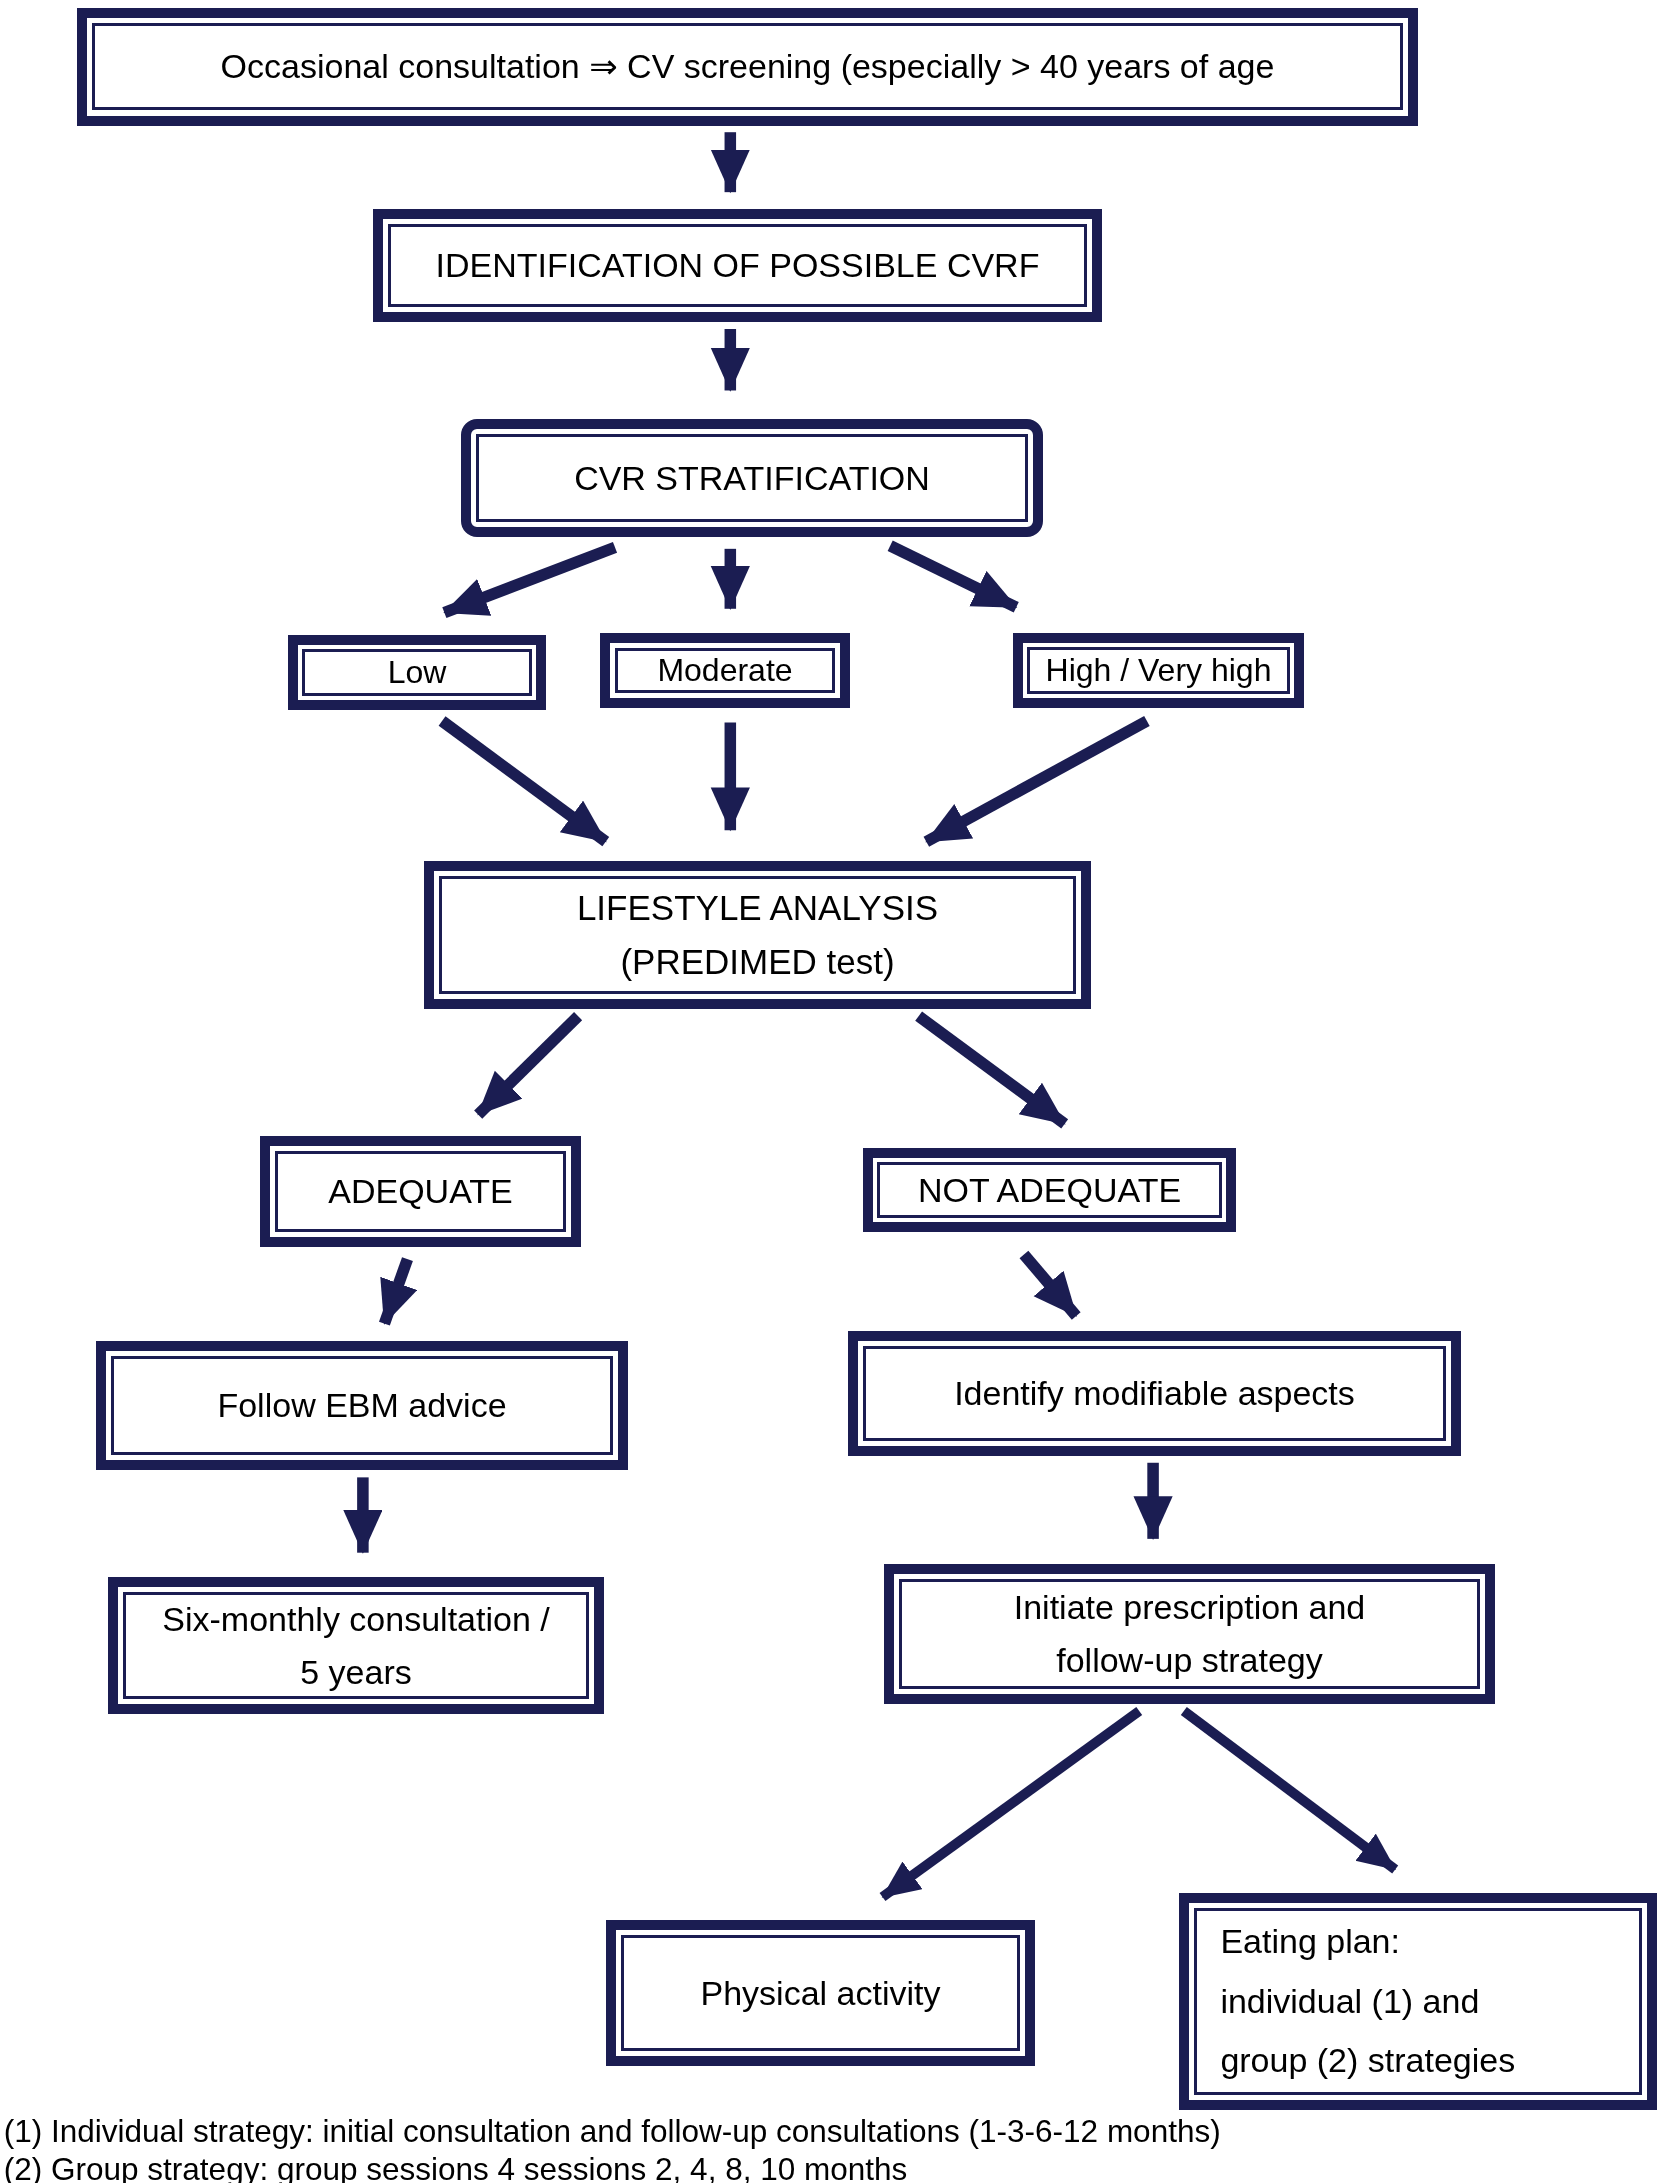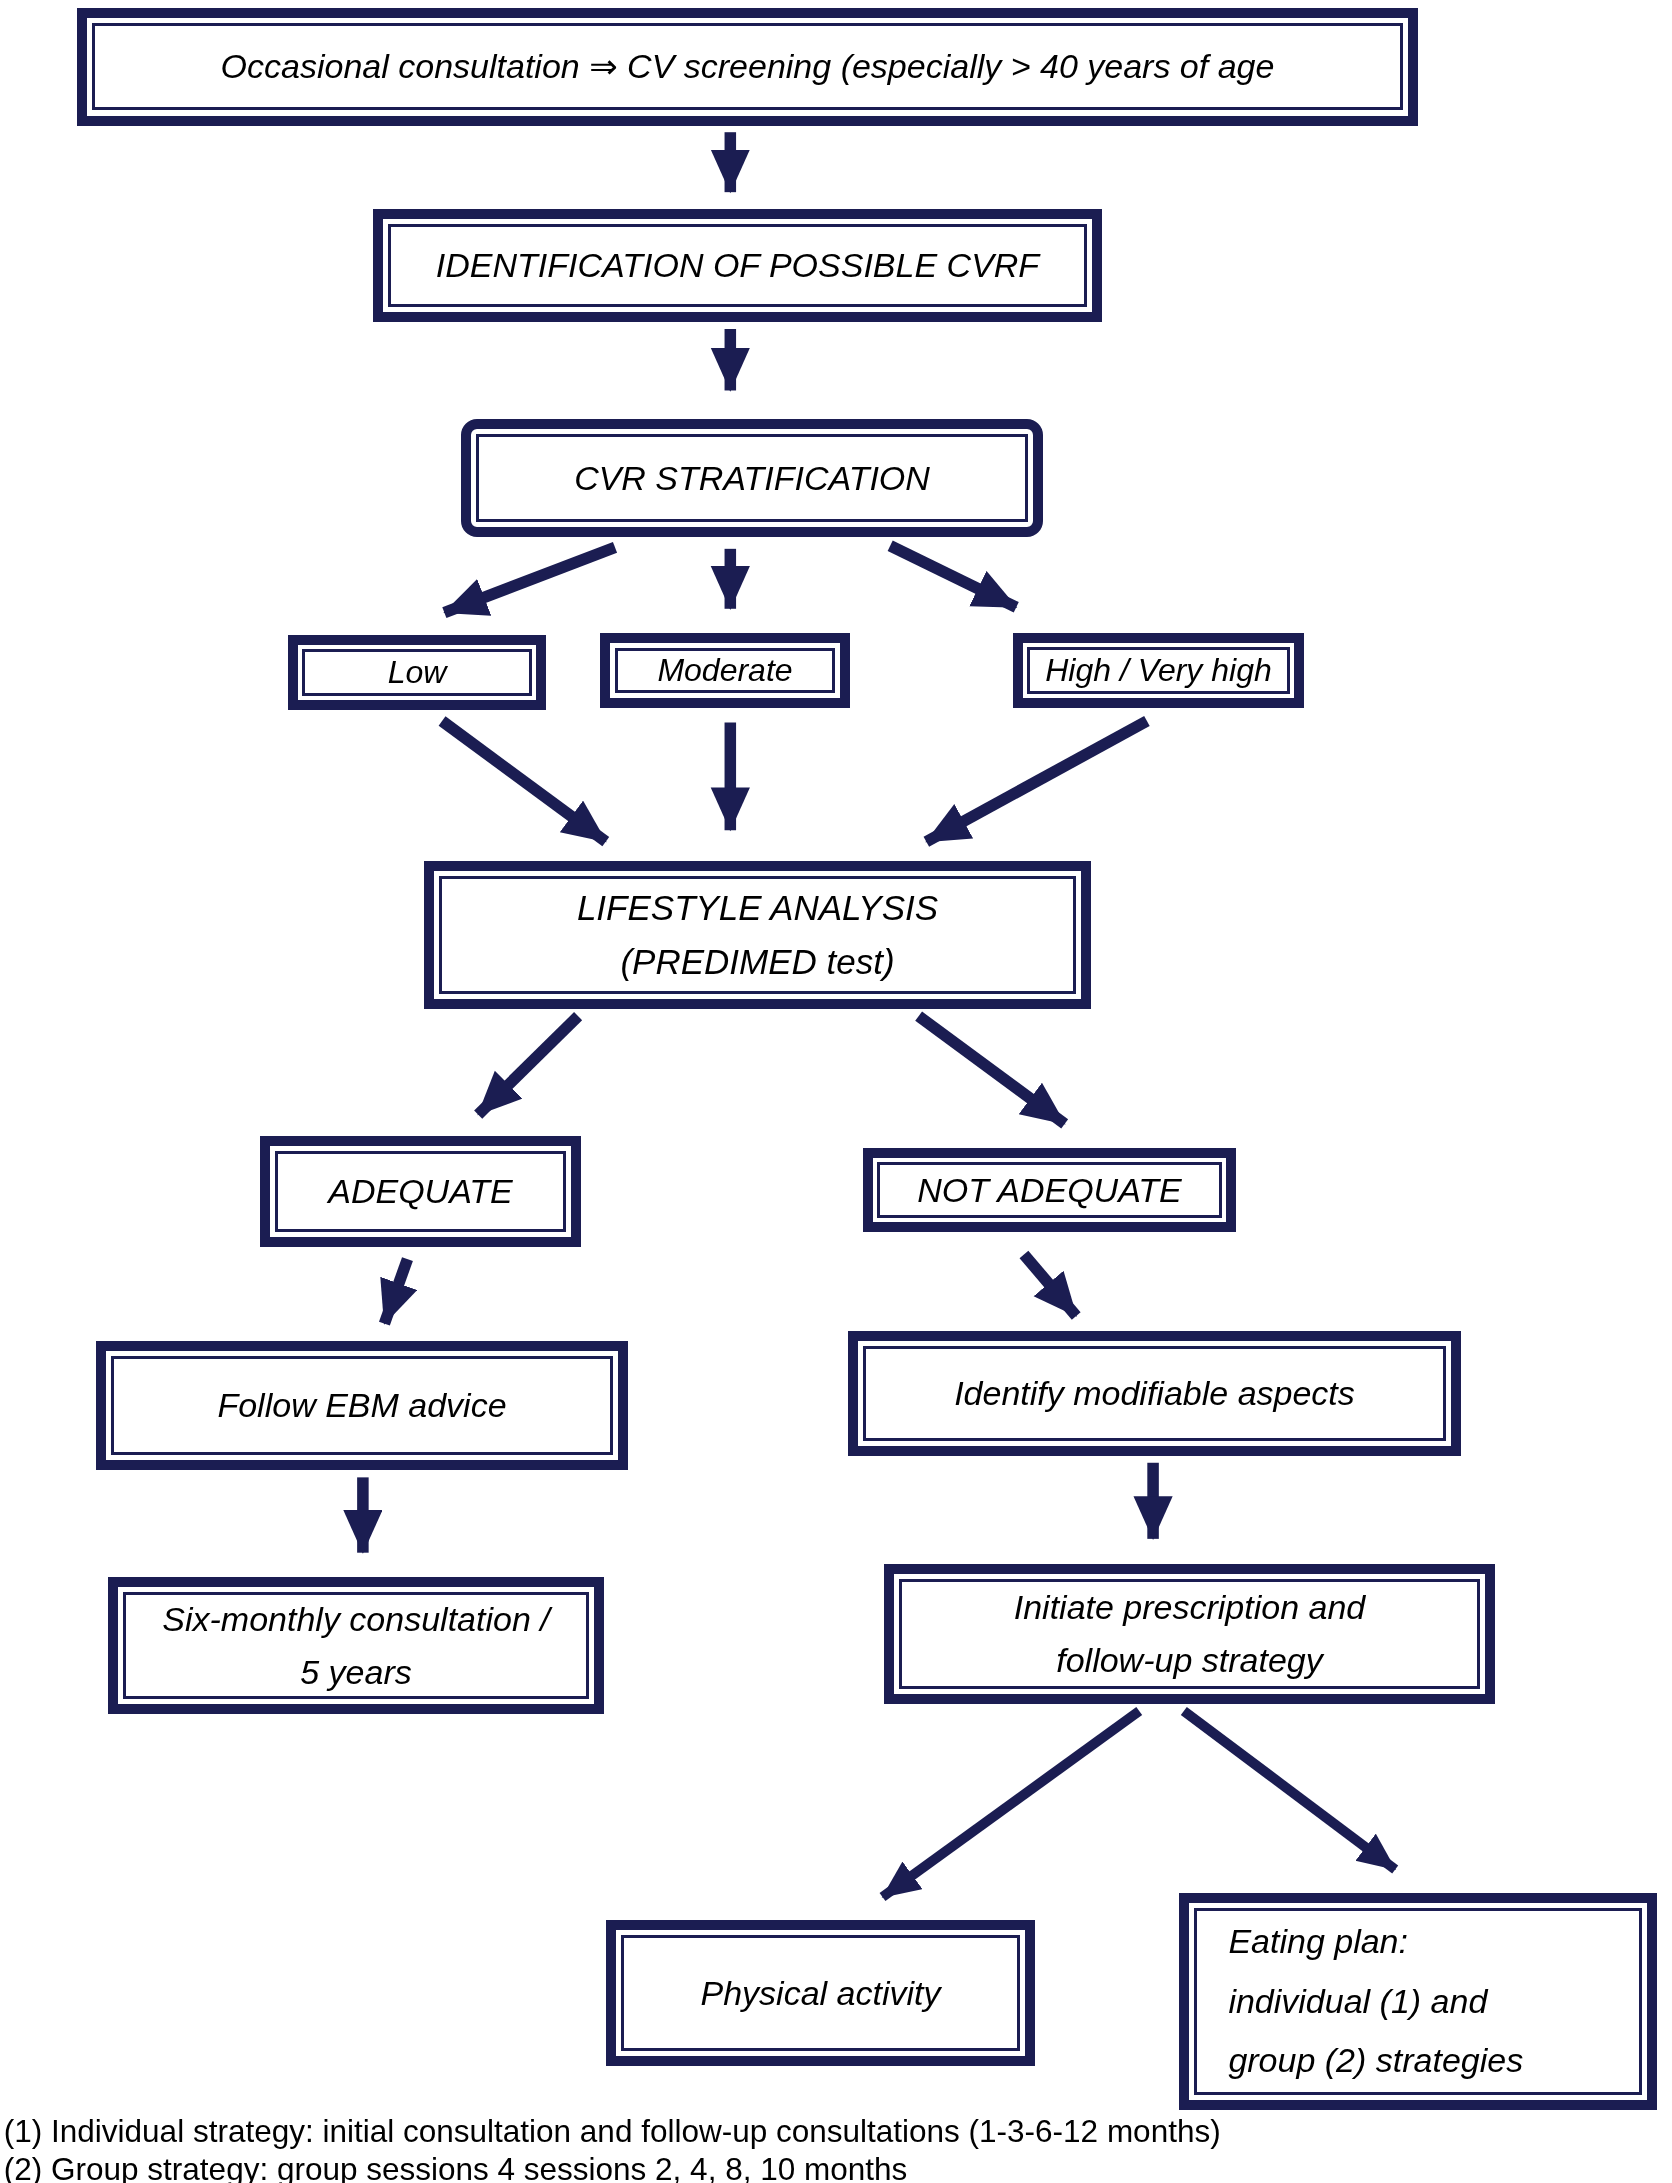--- a/index.html
+++ b/index.html
@@ -39,21 +39,20 @@
   .node .inner.left{
     justify-content:flex-start;
     text-align:left;
     padding-left:23px;
   }
   .label{
     white-space:pre-line;
     font-size:34px;
     line-height:1.55;
     color:var(--ink);
-    font-style:italic;
   }
   .label.sm{font-size:32px;}
   #arrows{
     position:absolute;
     left:0;top:0;
     width:1672px;height:2183px;
     pointer-events:none;
   }
   .footnote{
     position:absolute;
@@ -178,21 +177,21 @@
   </div>
 
   <div class="node" style="left:606px;top:1920px;width:429px;height:146px;">
     <div class="inner">
       <span class="label">Physical activity</span>
     </div>
   </div>
 
   <div class="node" style="left:1179px;top:1893px;width:478px;height:217px;">
     <div class="inner left">
-      <span class="label" style="line-height:1.75;margin-left:8px;">Eating plan:
+      <span class="label" style="line-height:1.75;">Eating plan:
 individual (1) and
 group (2) strategies</span>
     </div>
   </div>
 
   <div class="footnote" style="top:2113px;">(1) Individual strategy: initial consultation and follow-up consultations (1-3-6-12 months)</div>
   <div class="footnote" style="top:2151px;">(2) Group strategy: group sessions 4 sessions 2, 4, 8, 10 months</div>
 
 </div>
 

